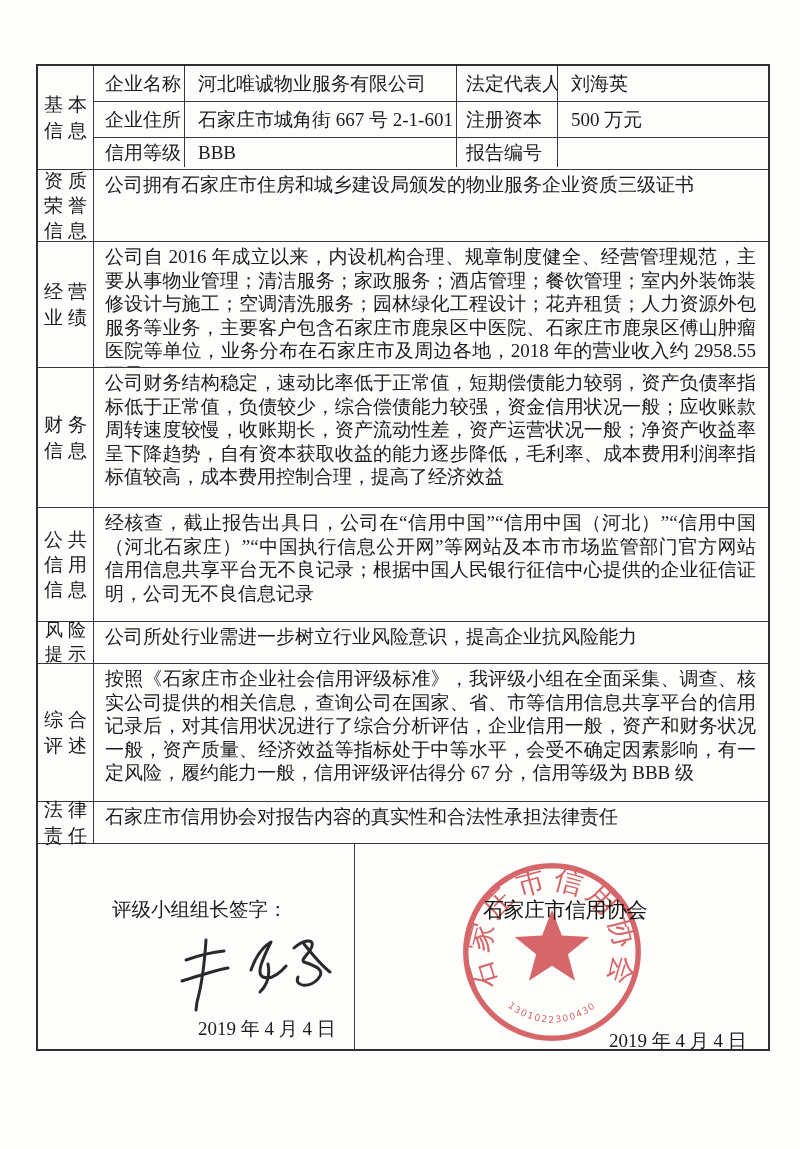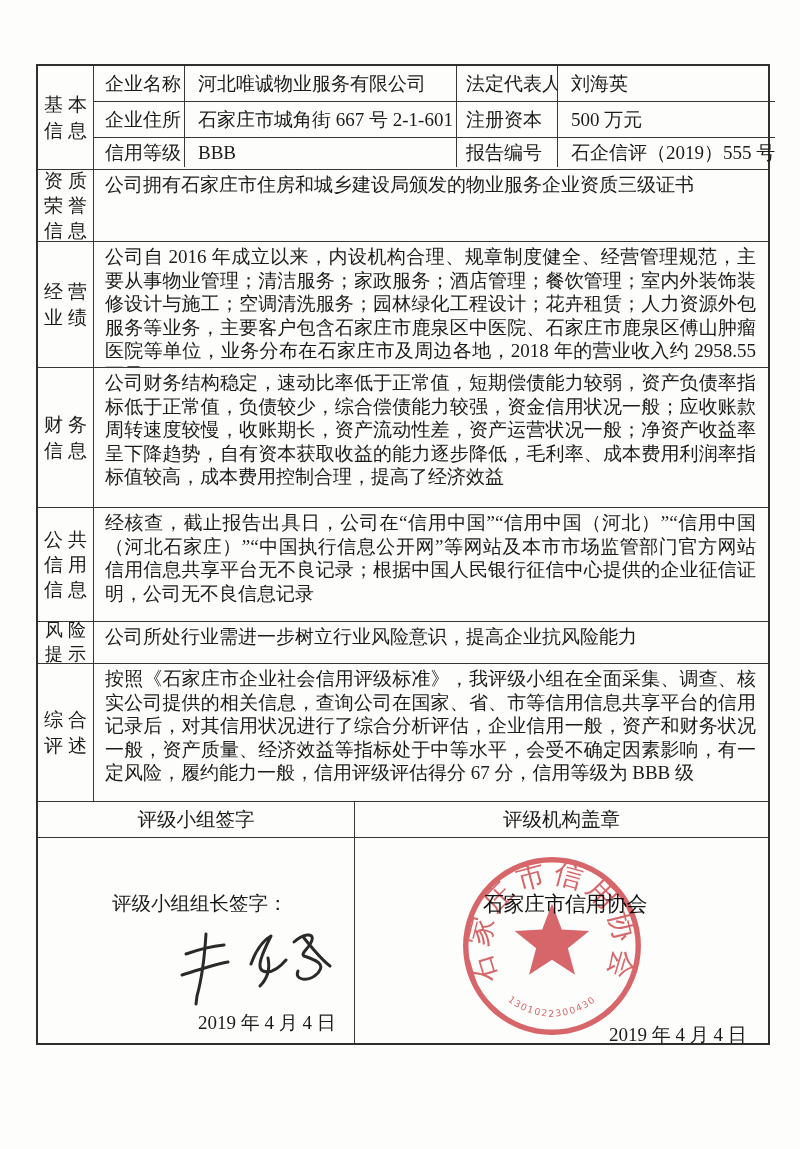--- a/index.html
+++ b/index.html
@@ -76,21 +76,20 @@
         <div class="brow" style="height:36px">
           <div class="bcell bf">企业住所</div>
           <div class="bcell bv">石家庄市城角街 667 号 2-1-601</div>
           <div class="bcell bf2">注册资本</div>
           <div class="bcell bv2">500 万元</div>
         </div>
         <div class="brow" style="height:29px">
           <div class="bcell bf">信用等级</div>
           <div class="bcell bv">BBB</div>
           <div class="bcell bf2">报告编号</div>
-          <div class="bcell bv2">石企信评（2019）555 号</div>
         </div>
       </div>
     </div>
 
     <div class="row" style="height:72px">
       <div class="lbl">
         <div>资质</div>
         <div>荣誉</div>
         <div>信息</div>
       </div>
@@ -144,25 +143,30 @@
       <div class="lbl">
         <div>综合</div>
         <div>评述</div>
       </div>
       <div class="content">
         <p>按照《石家庄市企业社会信用评级标准》，我评级小组在全面采集、调查、核实公司提供的相关信息，查询公司在国家、省、市等信用信息共享平台的信用记录后，对其信用状况进行了综合分析评估，企业信用一般，资产和财务状况一般，资产质量、经济效益等指标处于中等水平，会受不确定因素影响，有一定风险，履约能力一般，信用评级评估得分 67 分，信用等级为 BBB 级</p>
       </div>
     </div>
 
 
-
-    <div class="row sign-head" style="height:36px">
-      <div class="cell cell-left">评级小组签字</div>
-      <div class="cell cell-right">评级机构盖章</div>
-    </div>
+    <div class="row" style="height:42px">
+      <div class="lbl">
+        <div>法律</div>
+        <div>责任</div>
+      </div>
+      <div class="content">
+        <p>石家庄市信用协会对报告内容的真实性和合法性承担法律责任</p>
+      </div>
+    </div>
+
 
     <div class="row sign-body">
       <div class="cell cell-left">
         <div class="leader-label">评级小组组长签字：</div>
         <svg class="sig-svg" width="180" height="95" viewBox="0 0 180 95">
           <g fill="none" stroke="#2a2a2a" stroke-width="3" stroke-linecap="round" stroke-linejoin="round">
             <path d="M30,14 C29,30 26,58 21,76 M21,76 l-1,8"></path>
             <path d="M10,34 C24,29 38,26 48,25"></path>
             <path d="M6,55 C22,50 40,44 52,42"></path>
             <path d="M75,44 C80,30 88,20 95,16 C86,34 80,48 87,51 C95,54 104,47 110,40"></path>

